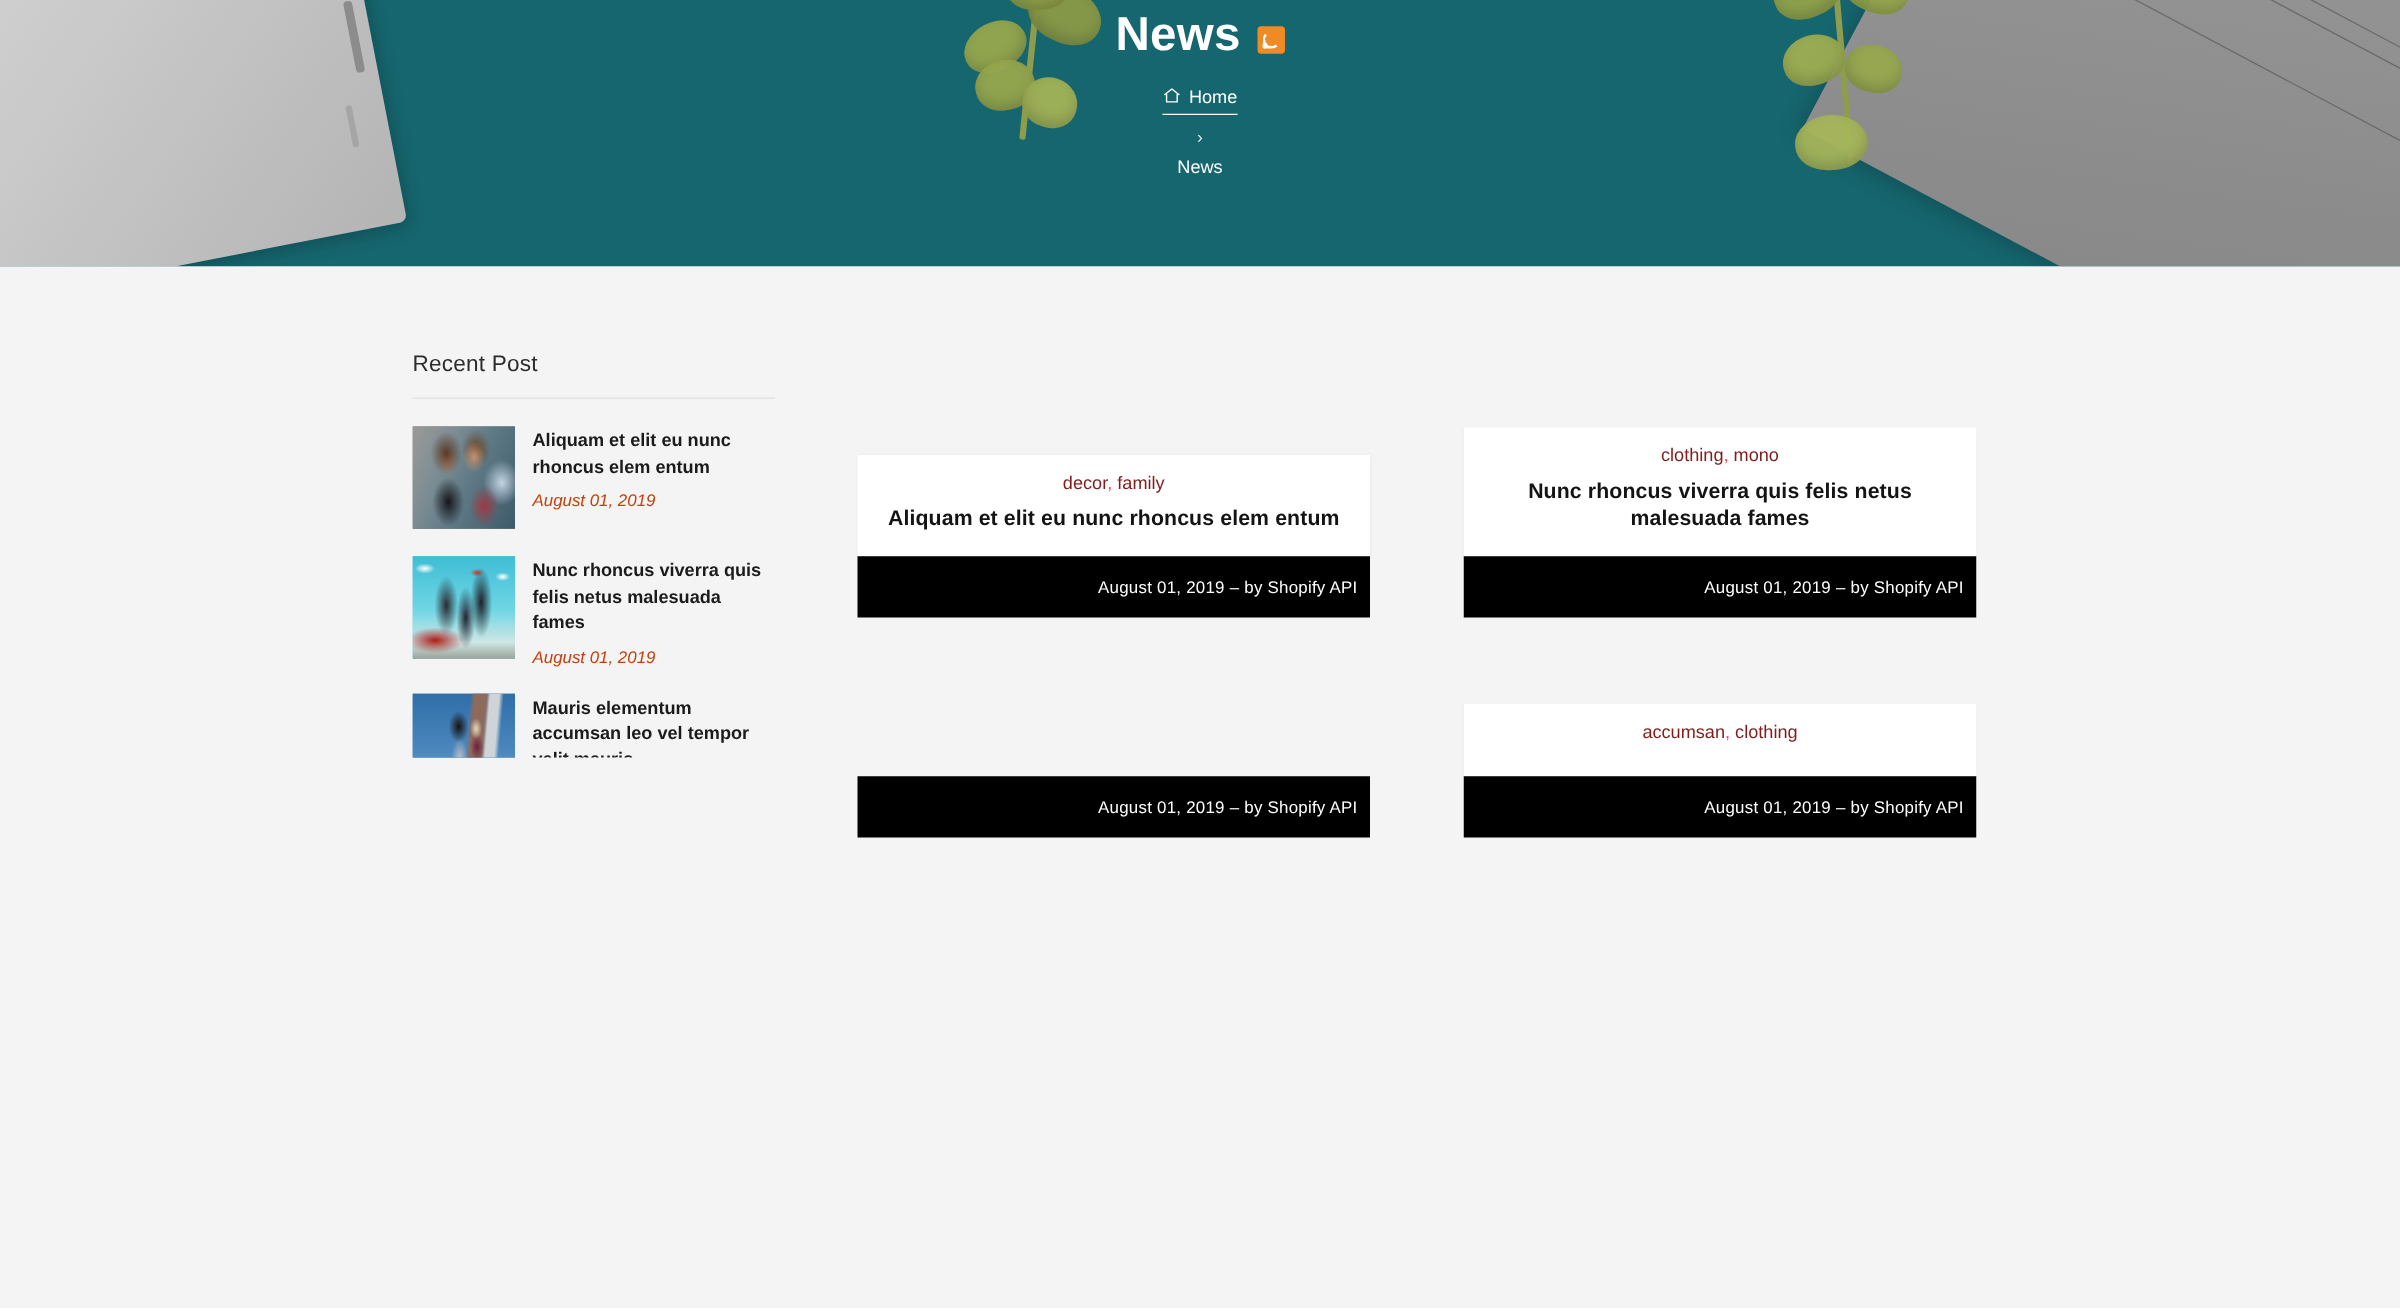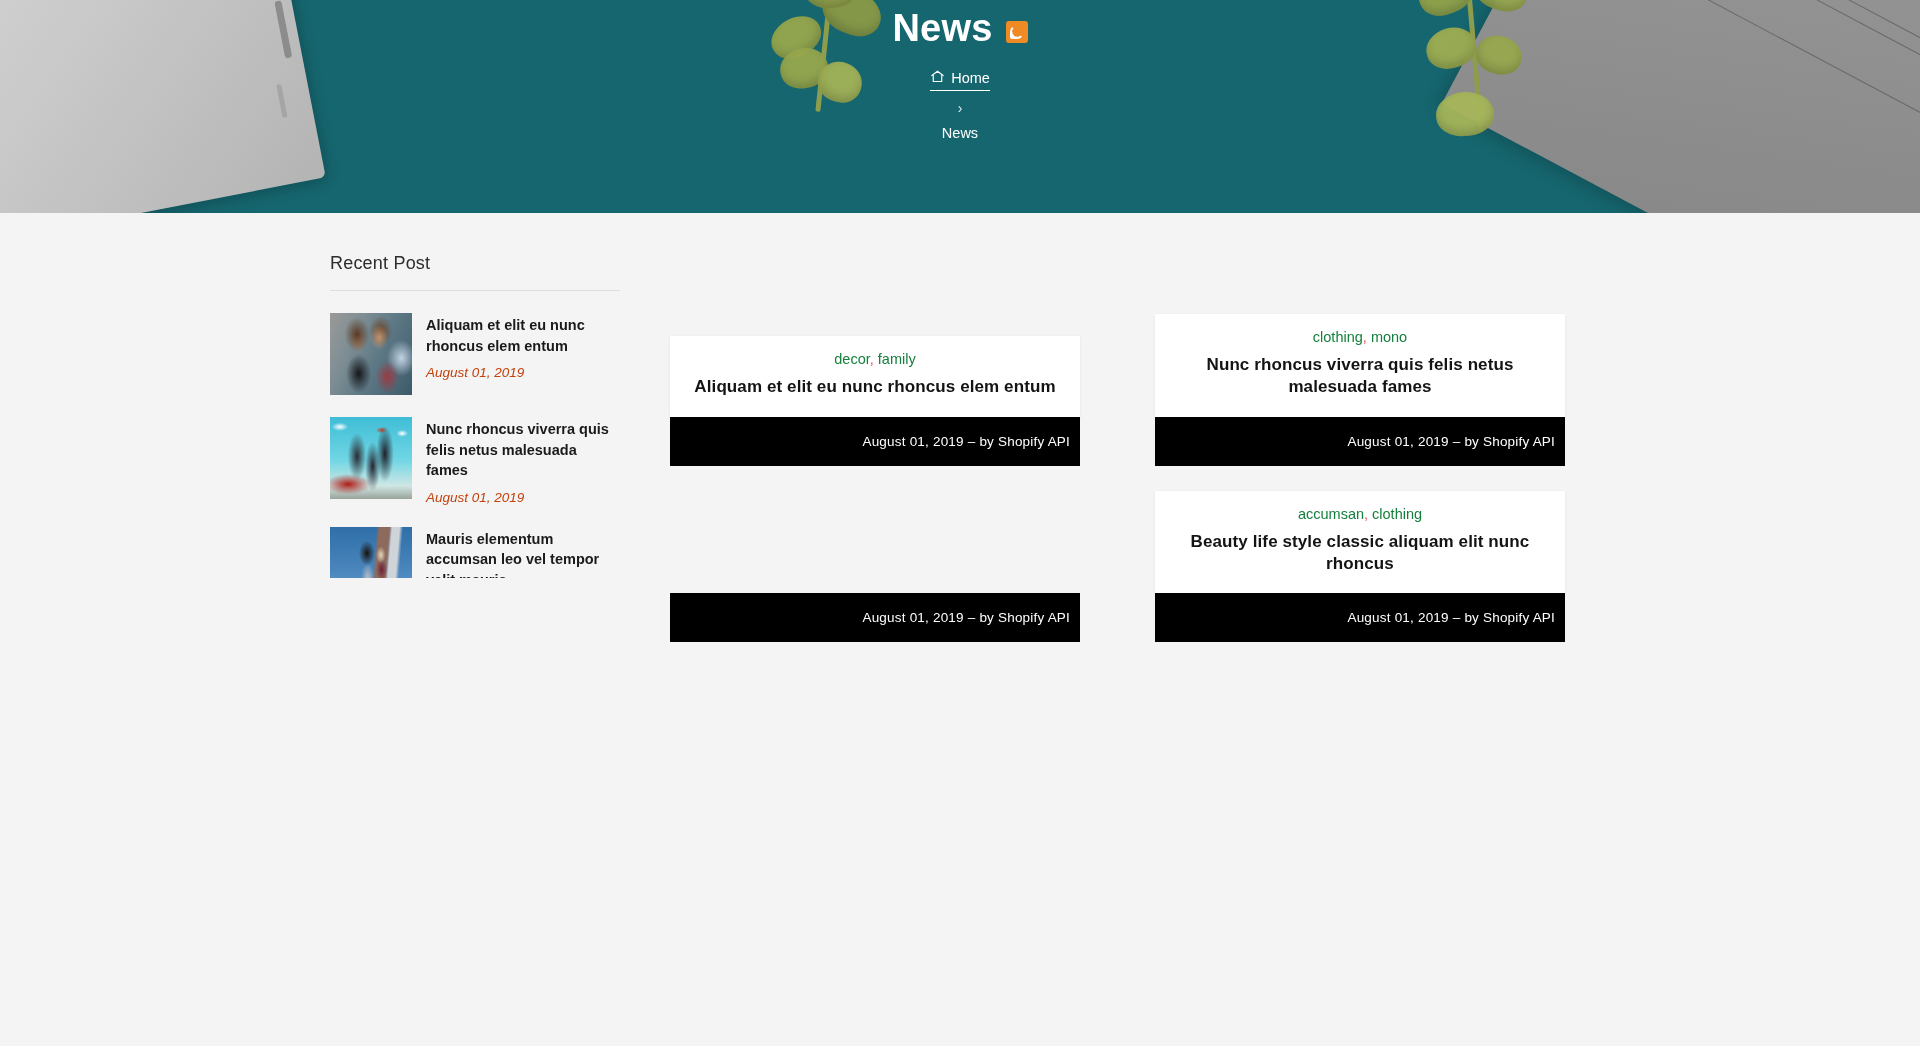--- a/index.html
+++ b/index.html
@@ -175,23 +175,24 @@
 
   
   .page {
     width: 1920px;
     padding: 0 0 0 0;
     background: #f4f4f4;
   }
 
   .layout {
     display: flex;
-    gap: 0;
+    gap: 16px;
     padding-top: 40px;
     padding-left: 330px;
+    margin-top: 28px;
   }
 
   
   .sidebar { width: 290px; flex: none; }
 
   .sidebar-title {
     font-size: 18px;
     font-weight: 400;
     color: #2c2c2c;
     letter-spacing: .2px;
@@ -275,21 +276,21 @@
     background: #ffffff;
     padding: 15px 22px 18px;
     text-align: center;
     box-shadow: 0 1px 3px rgba(0,0,0,.07);
   }
   .card-tags {
     font-size: 14.5px;
     color: #ec4e5c;
     margin-bottom: 9px;
   }
-  .card-tags .tag { color: #15803d; text-decoration: none; }
+  .card-tags .tag { color: #7f1d1d; text-decoration: none; }
   .card-tags .tag-sep { color: #ec4e5c; }
   .card-heading {
     font-size: 17px;
     font-weight: 700;
     color: #141414;
     line-height: 1.3;
     letter-spacing: .1px;
   }
   .card-meta {
     background: #000000;
@@ -434,21 +435,20 @@
         <div class="card-spacer"></div>
       </article>
 
       <article class="card card-4">
         <a class="card-media media-d" href="#"></a>
         <div class="card-overlay">
           <div class="card-textbox">
             <div class="card-tags">
               <a class="tag" href="#">accumsan</a><span class="tag-sep">,</span> <a class="tag" href="#">clothing</a>
             </div>
-            <a class="card-heading" href="#" style="text-decoration:none;display:block;">Beauty life style classic aliquam elit nunc rhoncus</a>
           </div>
           <div class="card-meta">August 01, 2019 – by Shopify API</div>
         </div>
         <div class="card-spacer"></div>
       </article>
 
     </section>
   </div>
 </main>
 

